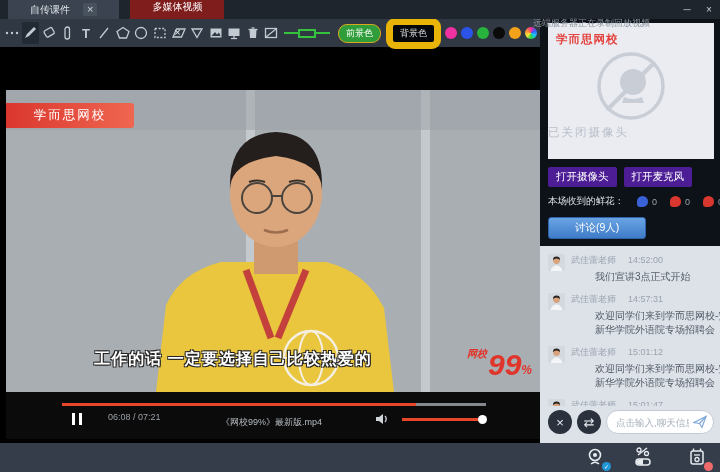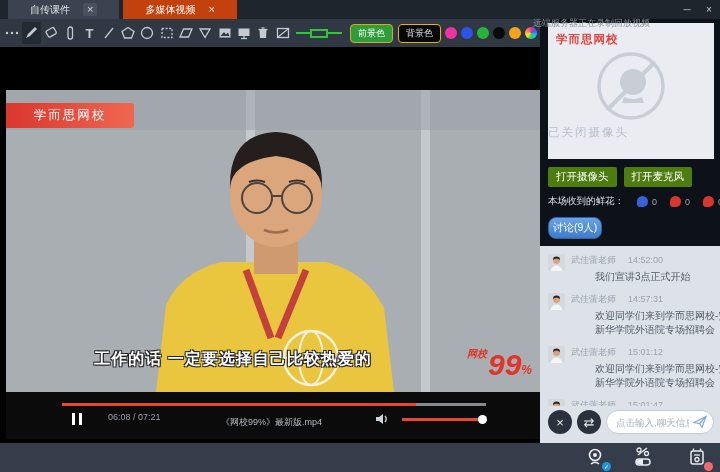--- a/index.html
+++ b/index.html
@@ -3,39 +3,39 @@
 <meta charset="utf-8">
 <style>
   * { margin:0; padding:0; box-sizing:border-box; }
   body { background:#444; font-family:"Liberation Sans", sans-serif; }
   .app { position:relative; width:720px; height:472px; background:#000; overflow:hidden; font-family:"Liberation Sans", sans-serif; }
 
   
   .topbar { position:absolute; top:0; left:0; right:0; height:19px; background:#1f252d; display:flex; align-items:stretch; z-index:5; }
   .tab { display:flex; align-items:center; font-size:10px; padding:0 22px; gap:13px; cursor:default; }
   .tab.inactive { margin-left:8px; background:#3a434f; color:#dfe3e8; }
-  .tab.active { margin-left:4px; background:#c2410c; color:#fff; }
+  .tab.active { margin-left:11px; background:#7f1d1d; color:#fff;flex-direction:column; }
   .tab .tab-close { font-size:11px; line-height:1; opacity:.9; }
   .tab.inactive .tab-close { background:#4a5460; padding:1px 4px; border-radius:2px; }
   .topbar-spacer { flex:1; }
   .rec-text { color:#8d959f; font-size:9px; align-self:center; margin-right:26px;margin-top:27px; }
   .winbtn { color:#c7ccd3; font-size:10px; width:22px; display:flex; align-items:center; justify-content:center; }
 
   
   .toolbar { position:absolute; top:19px; left:0; width:540px; height:28px; background:#2f3843; display:flex; align-items:center; padding:0 3px; gap:1px; z-index:4; }
   .tool { width:23px; height:22px; display:flex; align-items:center; justify-content:center; border-radius:2px; }
   .tool.selected { background:#222a33; }
   .tool svg { stroke:#c3cad2; fill:none; stroke-width:1.3; }
   .tool .tool-t { color:#c3cad2; font-size:13px; font-weight:bold; }
   .linewidth { display:flex; align-items:center; margin:0 3px; }
   .linewidth .lw-line { width:14px; height:2px; background:#35c23d; }
   .linewidth .lw-box { width:18px; height:9px; border:2px solid #35c23d; }
-  .pill { font-size:9px; padding:2px 7px; border-radius:4px; margin-left:4px; white-space:nowrap; }
+  .pill { font-size:9px; padding:2px 7px; border-radius:9px; margin-left:4px; white-space:nowrap; }
   .pill.fg { background:#2f9e3a; border:1px solid #d9a81f; color:#fff; }
-  .pill.bg { background:#05070a; border:1px solid #eab308; color:#ddd; }
+  .pill.bg { background:#05070a; border:7px solid #eab308; color:#ddd; }
   .dot { width:12px; height:12px; border-radius:50%; margin-left:3px; flex:none; }
   .dot.rainbow { background:conic-gradient(#ff2d95,#3a5bff,#19c5ff,#27d245,#ffe33a,#ff8a3a,#ff2d95); }
 
   
   .video-area { position:absolute; top:47px; left:0; width:540px; height:396px; background:#000; }
   .video-frame { position:absolute; left:6px; top:43px; width:534px; height:302px; background:linear-gradient(#b4b8bc,#9fa4a9); overflow:hidden; }
   .banner { position:absolute; left:0; top:13px; width:128px; height:25px; background:linear-gradient(90deg,#da372e,#ef6650); color:#fff; font-size:12.5px; letter-spacing:2px; display:flex; align-items:center; justify-content:center; border-radius:0 3px 3px 0; z-index:3; }
   .subtitle { position:absolute; bottom:22px; left:20px; right:100px; text-align:center; color:#fff; font-size:16px; font-weight:bold; letter-spacing:1px; z-index:3;
     text-shadow:-1px -1px 0 #222,1px -1px 0 #222,-1px 1px 0 #222,1px 1px 0 #222; }
   .watermark { position:absolute; right:8px; bottom:14px; color:#e0352b; display:flex; align-items:flex-end; z-index:3; font-style:italic; font-weight:bold; }
@@ -55,26 +55,26 @@
   .volume { position:absolute; left:396px; top:26px; width:80px; height:3px; background:#e8472c; }
   .vol-knob { position:absolute; right:-5px; top:-3px; width:9px; height:9px; border-radius:50%; background:#fff; }
 
   
   .panel { position:absolute; top:19px; left:540px; width:180px; bottom:29px; background:#0d1118; display:flex; flex-direction:column; }
   .cam-box { margin:4px 6px 0 8px; height:136px; background:#eaecf1; position:relative; flex:none; }
   .cam-brand { position:absolute; top:9px; left:8px; color:#e5433f; font-weight:bold; font-size:11.5px; letter-spacing:1px; }
   .cam-icon { position:absolute; top:26px; left:50%; transform:translateX(-50%); }
   .cam-off-text { position:absolute; top:102px; width:100%; text-align:left; color:#b9bec9; font-size:11.5px; letter-spacing:2px; }
   .btn-row { display:flex; gap:7px; margin:8px 8px 0; flex:none; }
-  .red-btn { background:#4d7c0f; color:#fff; font-size:10.5px; padding:3px 8px; border-radius:2px; border:none; font-family:inherit; }
+  .red-btn { background:#4c1d95; color:#fff; font-size:10.5px; padding:3px 8px; border-radius:2px; border:none; font-family:inherit; }
   .flowers { display:flex; align-items:center; margin:8px 8px 0; color:#dfe3ea; font-size:9.5px; flex:none; white-space:nowrap; }
   .flower-group { display:flex; align-items:center; margin-left:13px; gap:4px; }
   .flower { width:11px; height:11px; border-radius:50% 50% 45% 3px; flex:none; }
   .flower-count { color:#9aa2ad; font-size:9px; }
-  .discuss-btn { margin:9px 8px 0; align-self:flex-start; background:linear-gradient(#6aa4e4,#3f7cc8); border:1px solid #2f62a8; color:#fff; font-size:10.5px; padding:3px 4px; border-radius:8px; font-family:inherit; flex:none;text-align:right; }
+  .discuss-btn { margin:9px 8px 0; align-self:flex-start; background:linear-gradient(#6aa4e4,#3f7cc8); border:1px solid #2f62a8; color:#fff; font-size:10.5px; padding:3px 26px; border-radius:3px; font-family:inherit; flex:none;text-align:right; }
   .chat { flex:1; margin-top:7px; background:#dde2e9; padding:8px 6px 0 8px; overflow:hidden; }
   .msg { display:flex; gap:6px; margin-bottom:9px; }
   .avatar { width:17px; height:17px; border-radius:3px; overflow:hidden; flex:none; background:#c9cfd6; }
   .msg-head { color:#9aa3af; font-size:9px; margin-bottom:3px; }
   .msg-time { margin-left:12px; }
   .msg-text { color:#525b66; font-size:10px; line-height:14px; width:146px;margin-left:24px; }
   .input-row { background:#dde2e9; padding:4px 6px 9px 8px; display:flex; align-items:center; gap:5px; flex:none; }
   .circle-btn { width:24px; height:24px; border-radius:50%; background:#2b323d; color:#e8ebef; display:flex; align-items:center; justify-content:center; font-size:13px; border:none; flex:none; font-family:inherit; }
   .chat-input-wrap { flex:1; position:relative; }
   .chat-input { width:100%; height:24px; border-radius:12px; border:1px solid #c4cbd4; background:#fff; font-size:9.5px; padding:0 24px 0 9px; color:#525b66; font-family:inherit; outline:none; }

